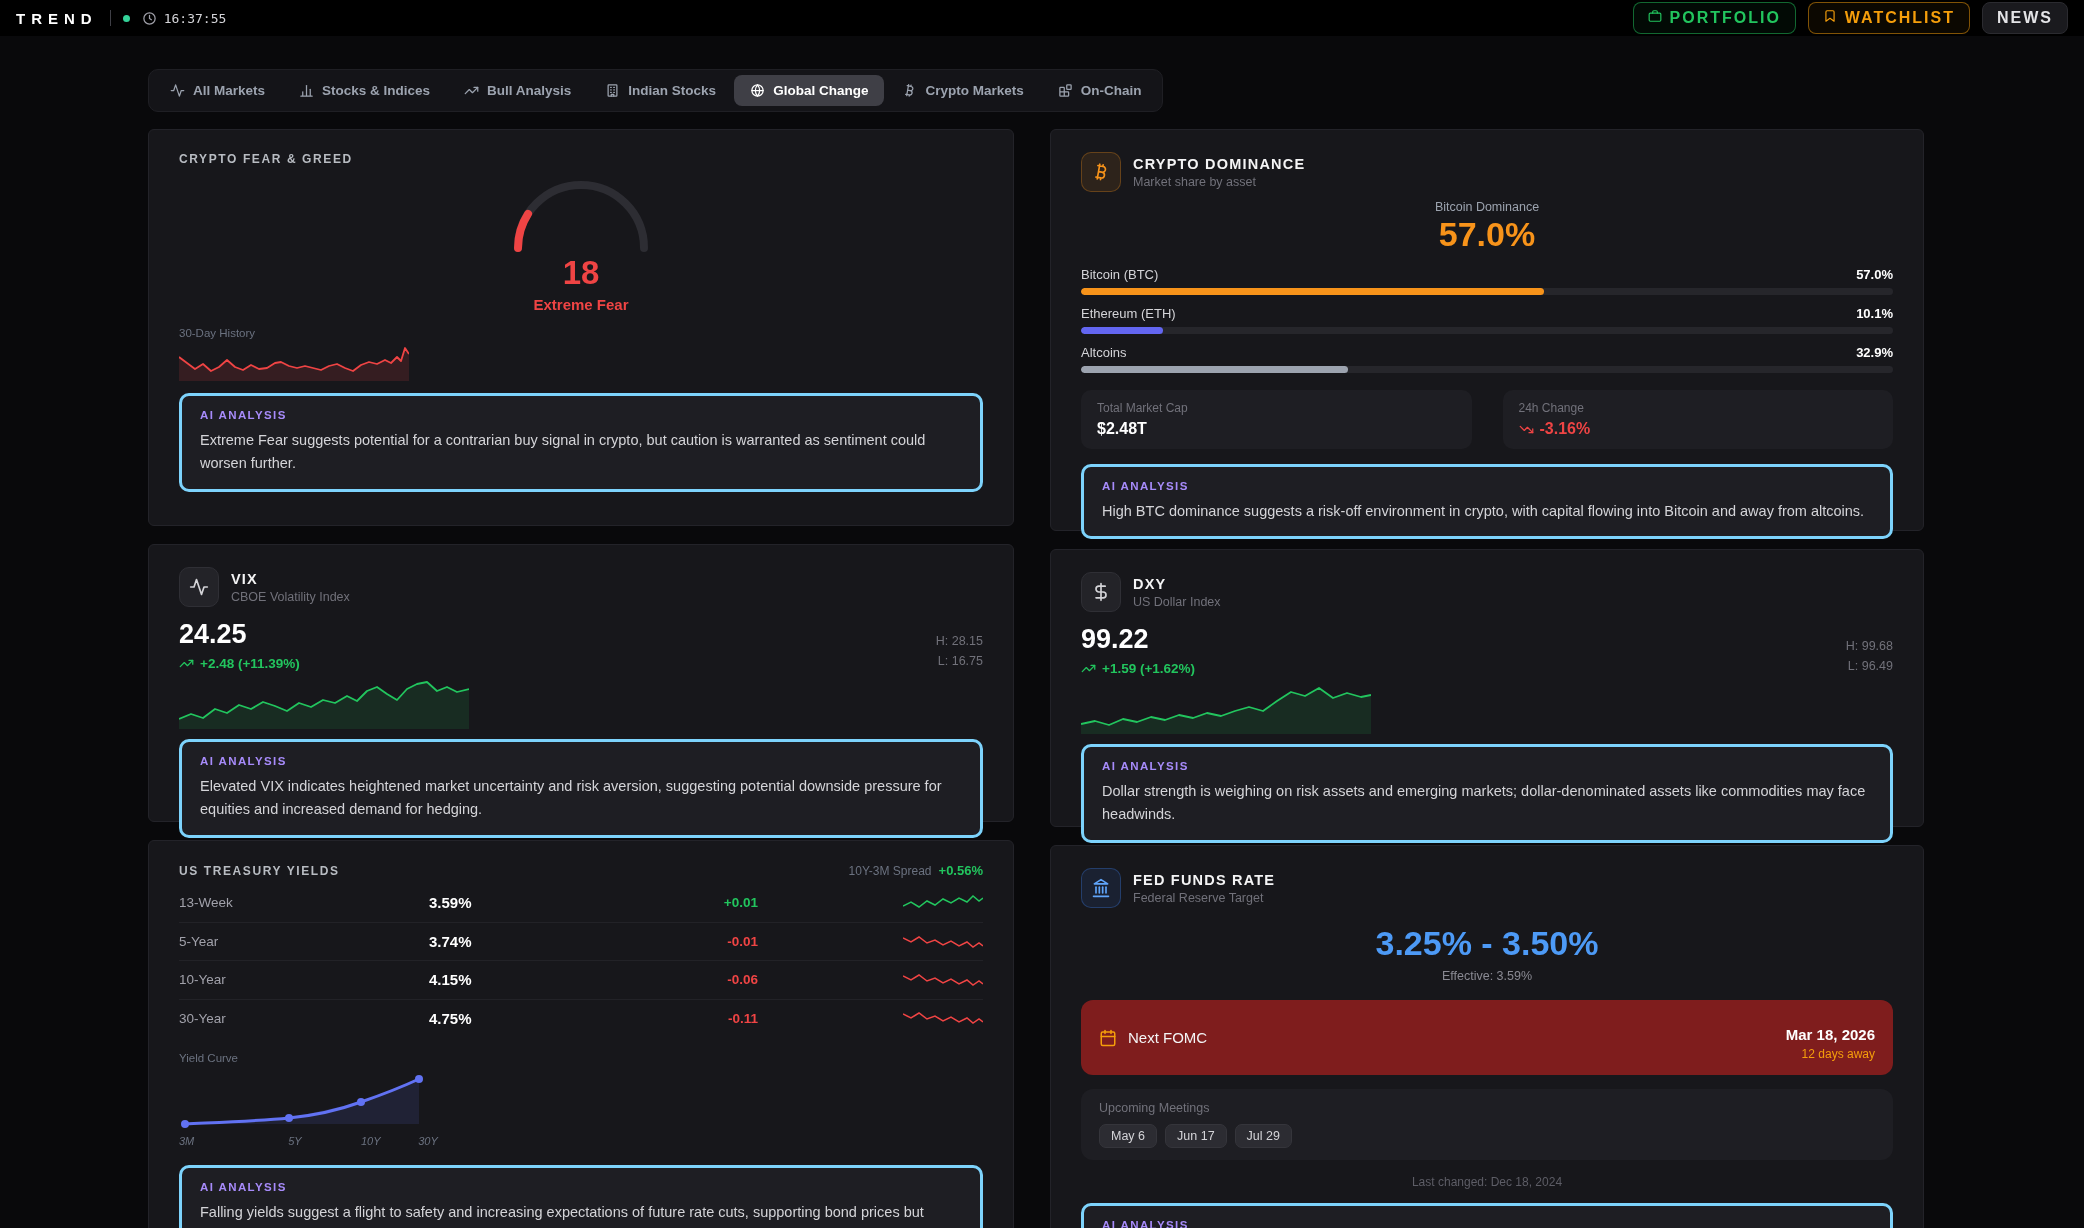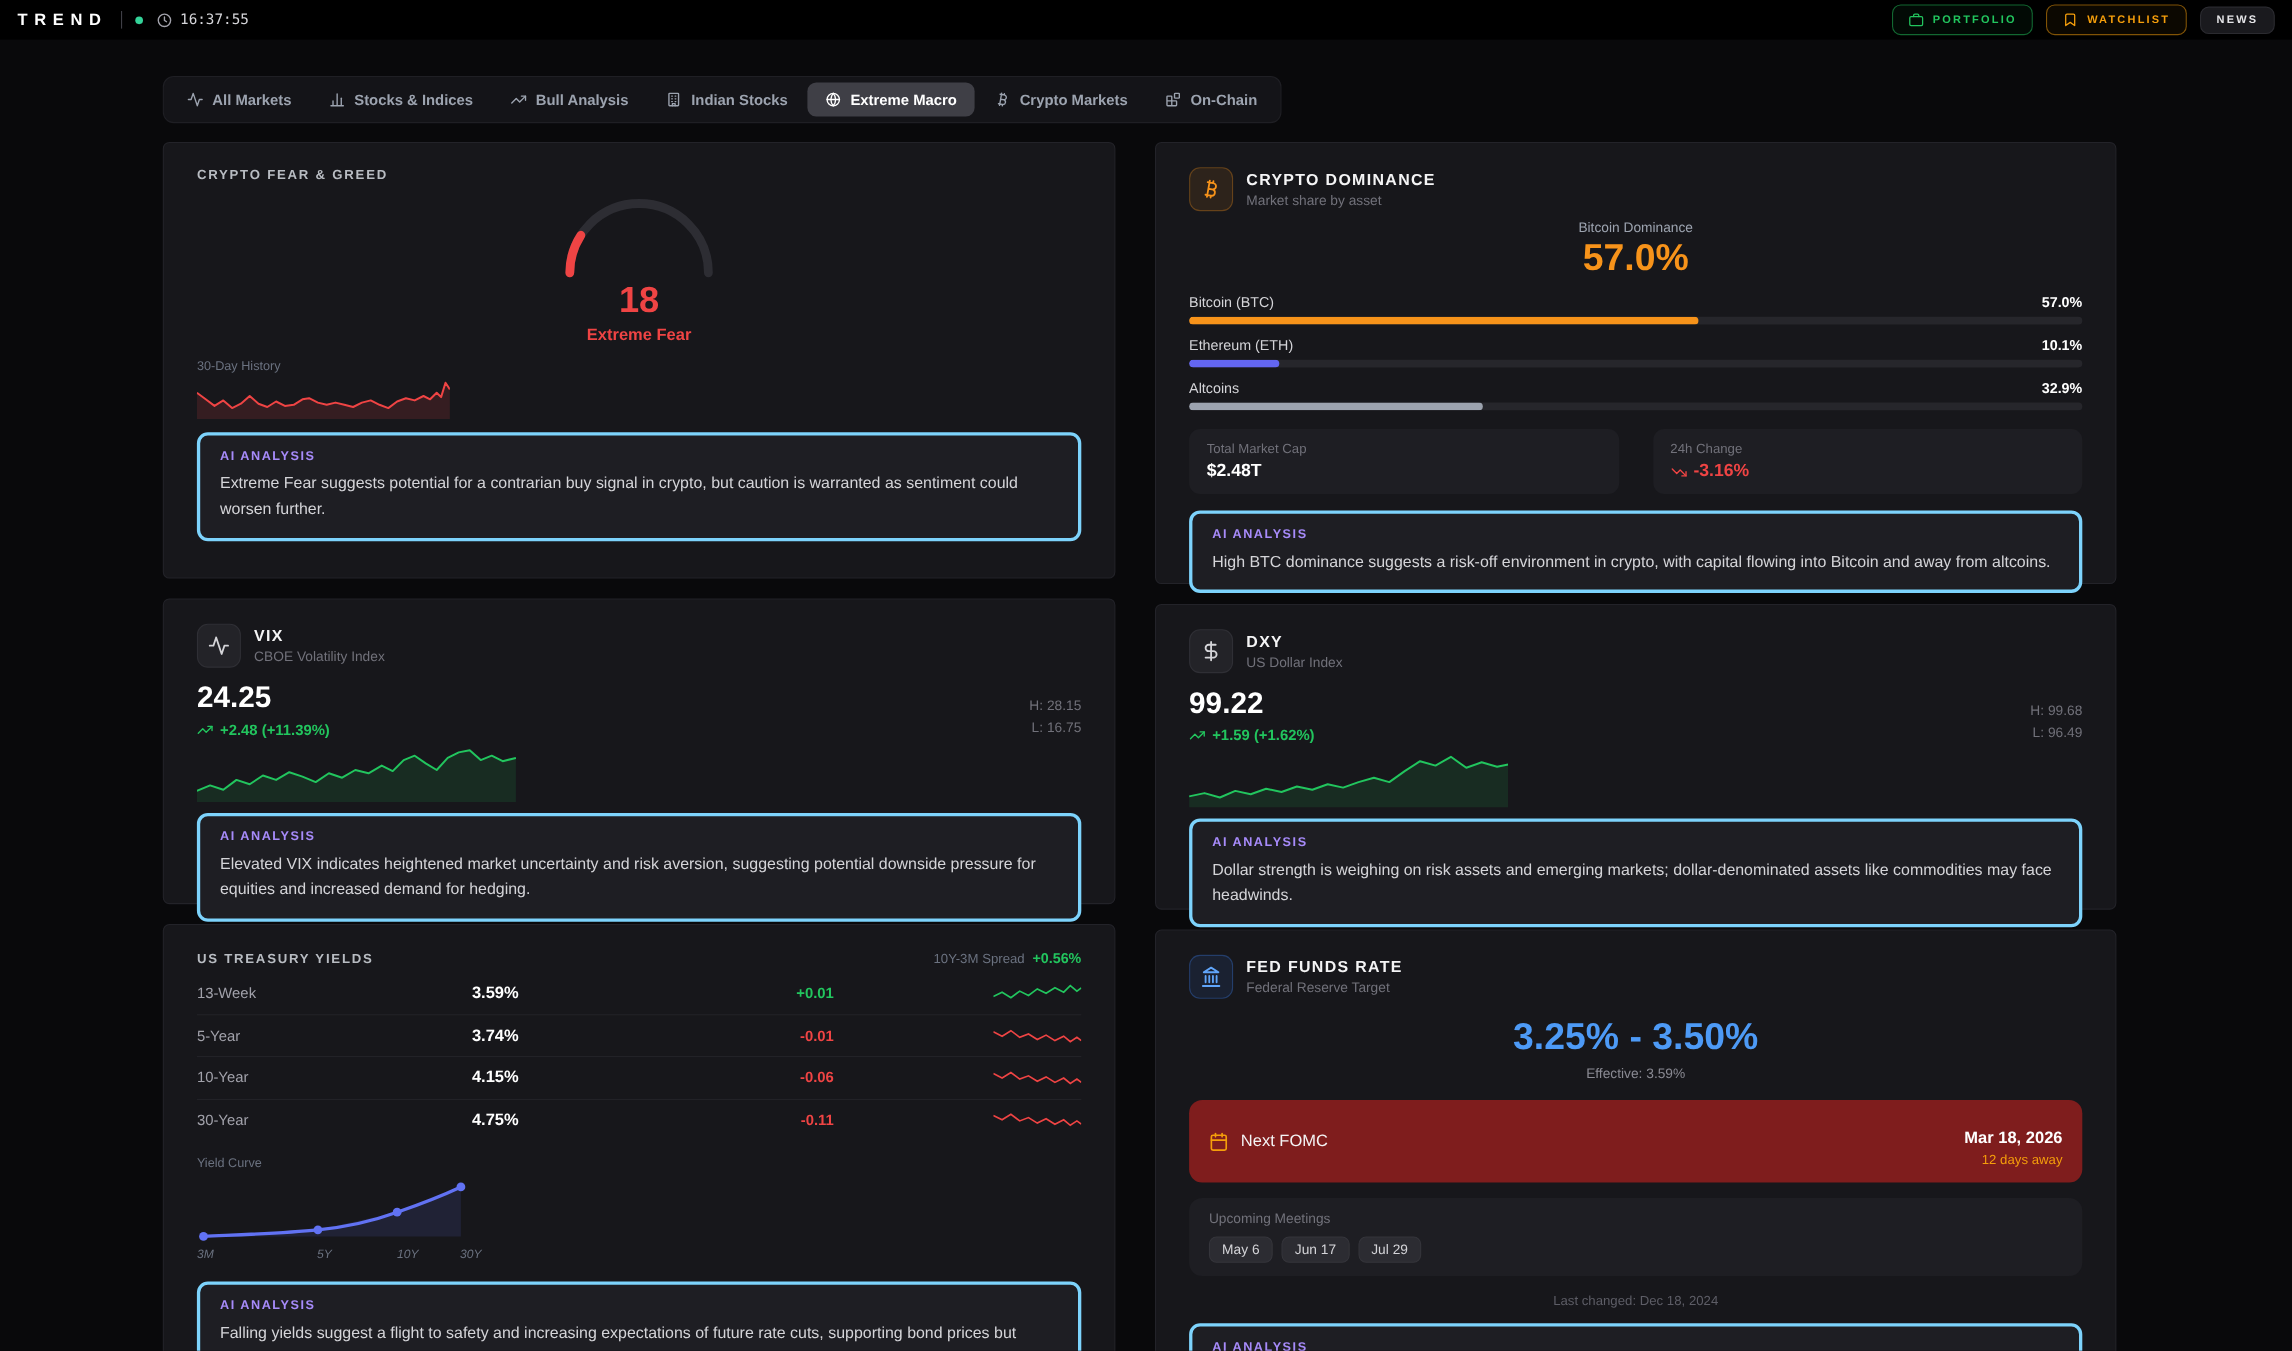--- a/index.html
+++ b/index.html
@@ -8,21 +8,21 @@
   svg { display:block; }
 
   
   .topbar { height:36px; background:#000; display:flex; align-items:center; padding:0 16px; gap:12px; }
   .brand { font-size:15px; font-weight:800; letter-spacing:6px; color:#fff; }
   .tb-divider { width:1px; height:16px; background:#3f3f46; }
   .status-dot { width:7px; height:7px; border-radius:50%; background:#34d399; }
   .tb-time { font-family:"DejaVu Sans Mono",monospace; font-size:13px; color:#d4d4d8; display:flex; align-items:center; gap:7px; }
   .tb-time svg { width:15px; height:15px; stroke:#a1a1aa; }
   .tb-right { margin-left:auto; display:flex; gap:12px; align-items:center; }
-  .tb-btn { display:flex; align-items:center; gap:8px; font-size:10px; font-weight:700; letter-spacing:2px; padding:6px 14px; border-radius:8px; border:1px solid transparent; cursor:pointer; background:transparent; font-family:inherit; }
+  .tb-btn { display:flex; align-items:flex-start; gap:8px; font-size:16px; font-weight:700; letter-spacing:2px; padding:6px 14px; border-radius:8px; border:1px solid transparent; cursor:pointer; background:transparent; font-family:inherit; }
   .tb-btn svg { width:14px; height:14px; }
   .btn-portfolio { color:#22c55e; border-color:rgba(34,197,94,.5); background:rgba(34,197,94,.05); }
   .btn-watchlist { color:#f59e0b; border-color:rgba(245,158,11,.5); background:rgba(245,158,11,.05); }
   .btn-news { color:#e4e4e7; border-color:#2b2b30; background:#1a1a1e; }
 
   
   .tabbar { margin:33px 0 0 148px; display:inline-flex; background:#141418; border:1px solid #1f1f24; border-radius:10px; padding:5px; gap:2px; }
   .tab { display:flex; align-items:center; gap:8px; padding:8px 16px; font-size:13.5px; font-weight:600; color:#9ca3af; border-radius:8px; cursor:pointer; white-space:nowrap; }
   .tab svg { width:15px; height:15px; }
   .tab.active { background:#3f3f46; color:#fff; }
@@ -190,21 +190,21 @@
         <path d="M10 21v-3h4v3"></path>
       </svg>
     <span>Indian Stocks</span>
   </div>
   <div class="tab active">
     <svg viewBox="0 0 24 24" fill="none" stroke="currentColor" stroke-width="2" stroke-linecap="round">
         <circle cx="12" cy="12" r="9"></circle>
         <path d="M3 12h18"></path>
         <path d="M12 3a13.5 13.5 0 0 1 0 18 13.5 13.5 0 0 1 0-18z"></path>
       </svg>
-    <span>Extreme Macro</span>
+    <span>Global Change</span>
   </div>
   <div class="tab">
     <svg viewBox="0 0 24 24" fill="none" stroke="currentColor" stroke-width="2" stroke-linecap="round" stroke-linejoin="round">
         <path d="M11.767 19.089c4.924.868 6.14-6.025 1.216-6.894m-1.216 6.894L5.86 18.047m5.908 1.042-.347 1.97m1.563-8.864c4.924.869 6.14-6.025 1.215-6.893m-1.215 6.893-3.94-.694m5.155-6.2L8.29 4.26m5.908 1.042.348-1.97M7.48 20.364l3.126-17.727"></path>
       </svg>
     <span>Crypto Markets</span>
   </div>
   <div class="tab">
     <svg viewBox="0 0 24 24" fill="none" stroke="currentColor" stroke-width="2" stroke-linecap="round" stroke-linejoin="round">
         <rect x="14" y="3" width="7" height="7" rx="1"></rect>

